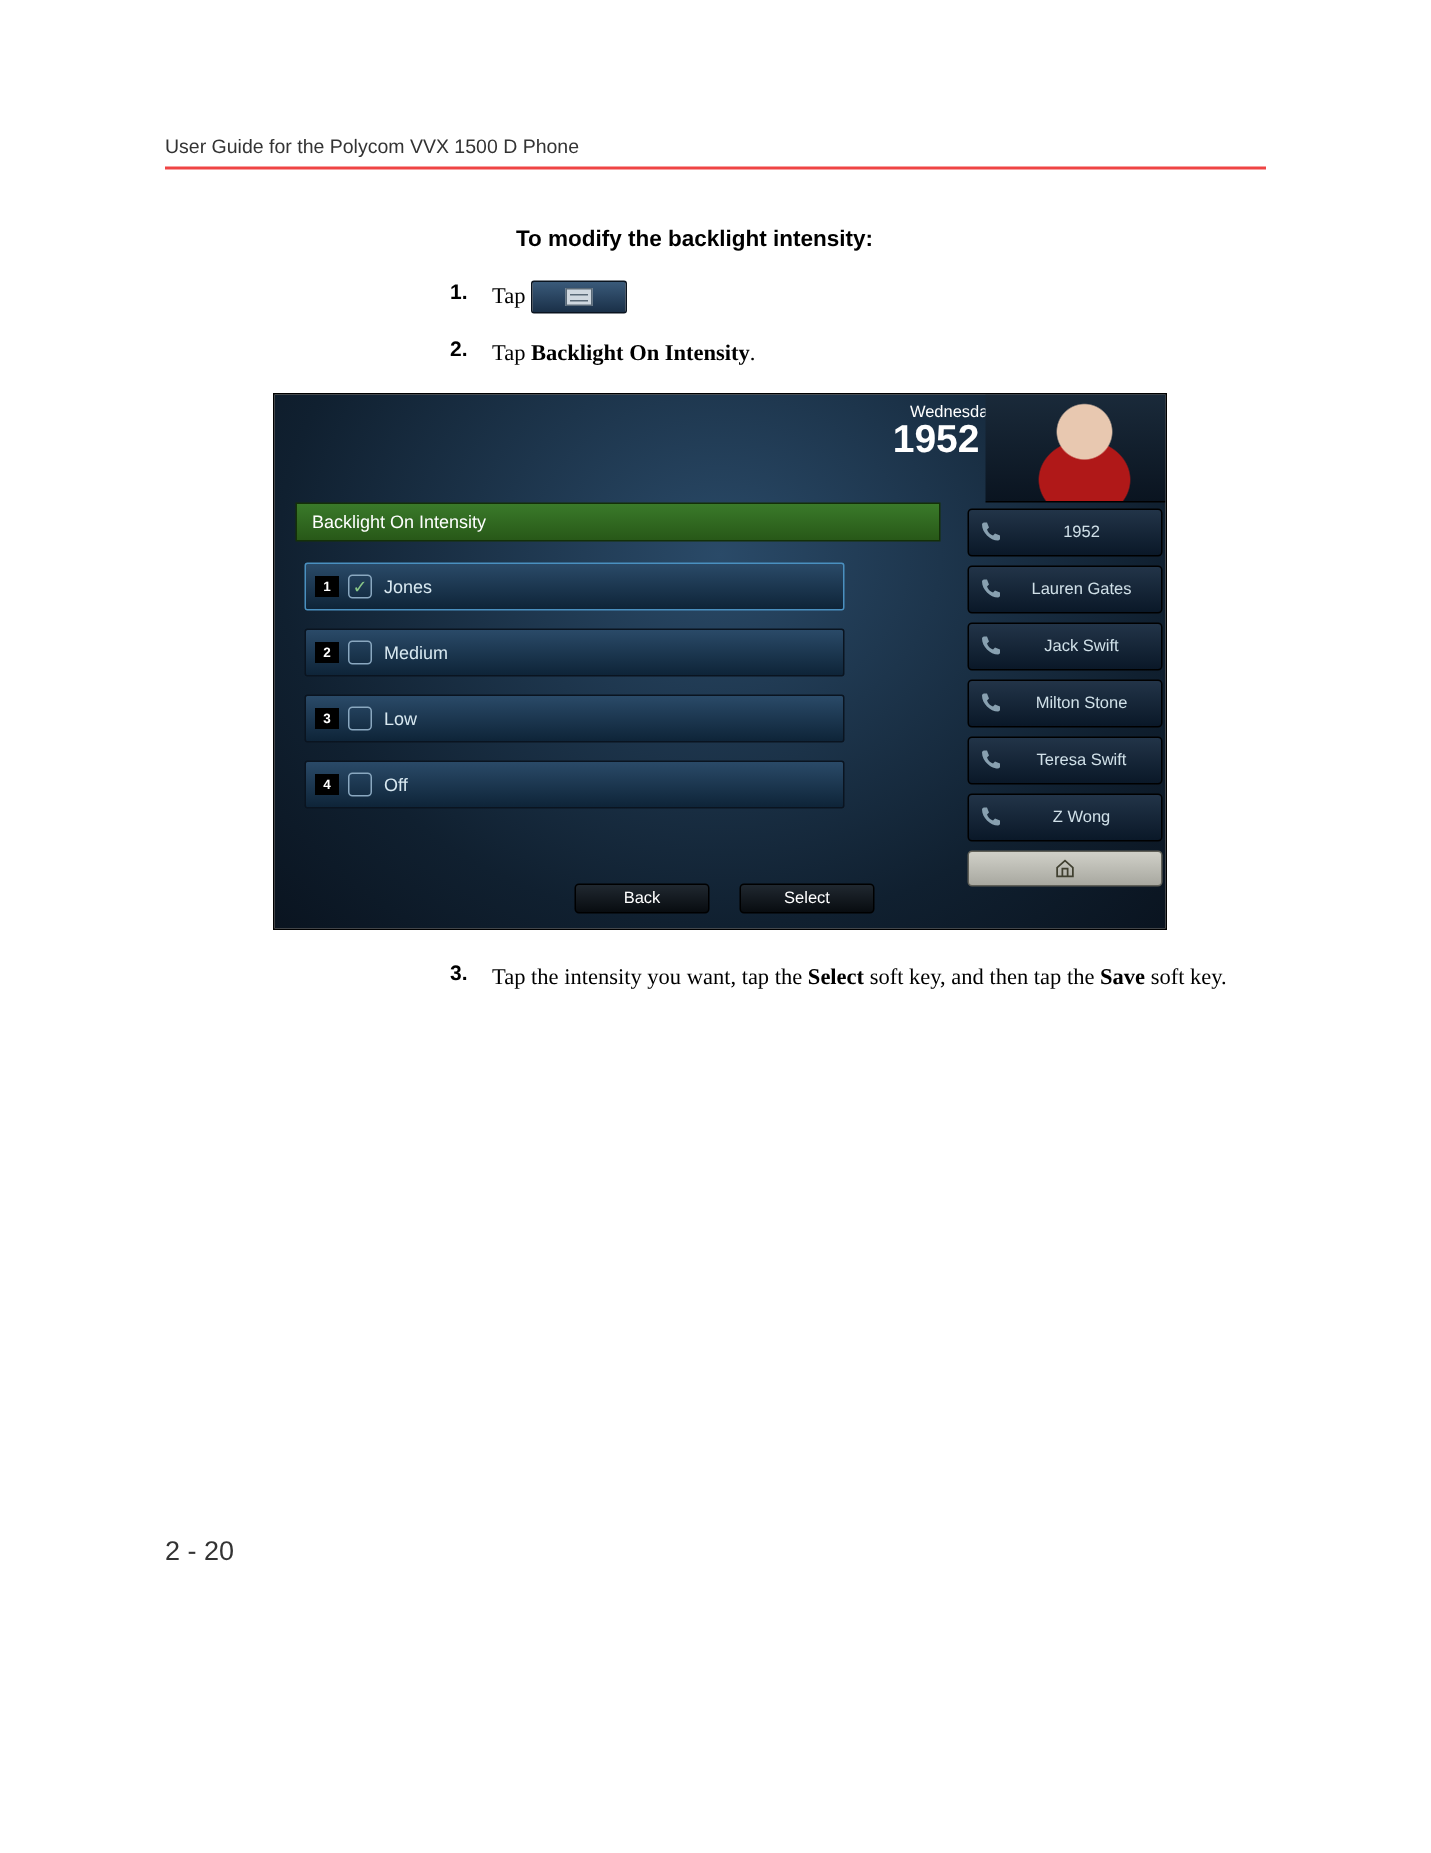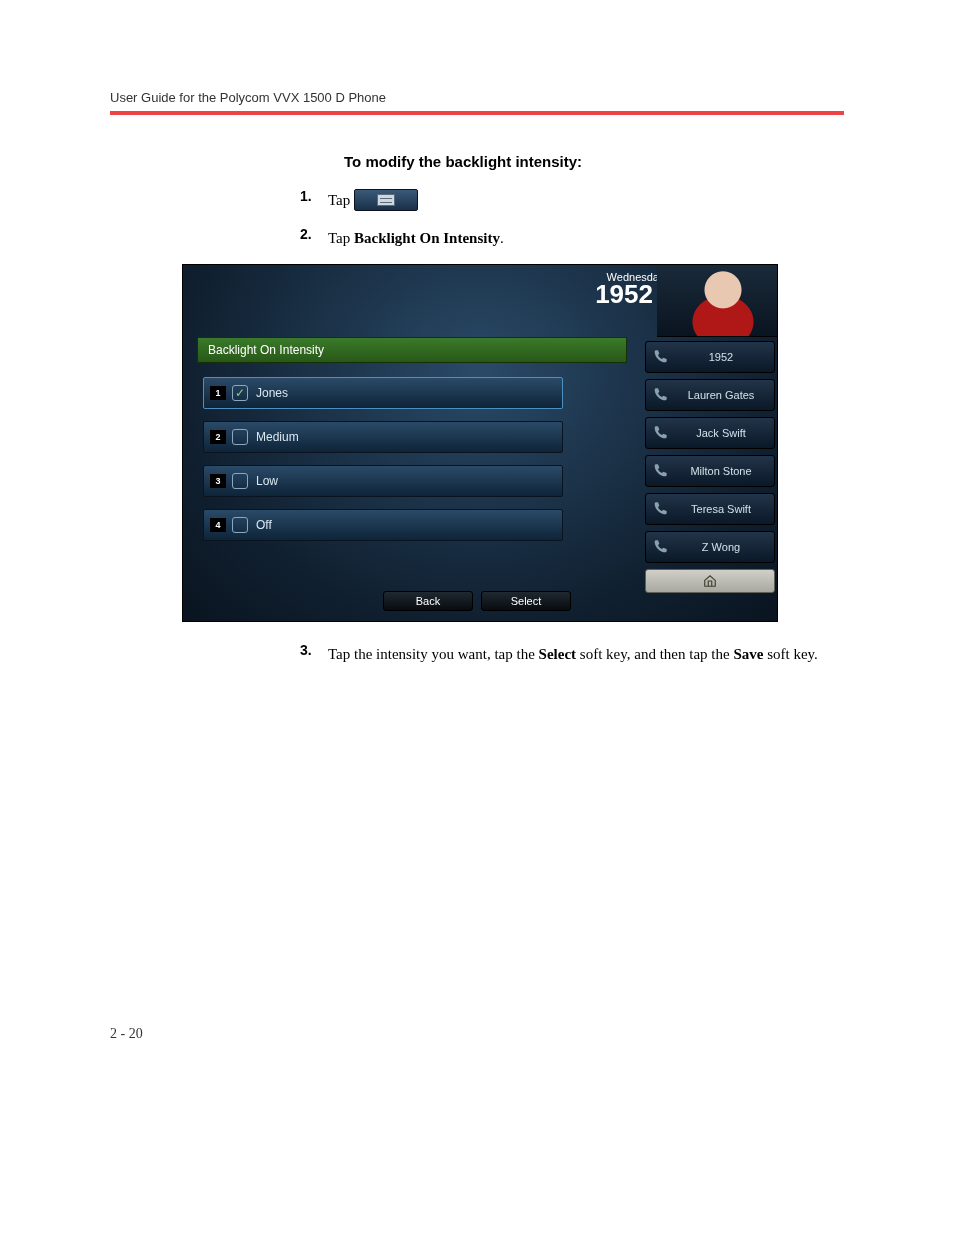--- a/index.html
+++ b/index.html
@@ -9,21 +9,21 @@
     color: #000;
     width: 954px;
     margin: 0 auto;
     padding: 90px 110px 60px 110px;
     font-size: 15px;
   }
   .page-header {
     font-family: Arial, Helvetica, sans-serif;
     font-size: 13px;
     color: #333;
-    border-bottom: 4px solid #ef4444;
+    border-bottom: 2px solid #ef4444;
     padding-bottom: 6px;
     margin-bottom: 38px;
   }
   .content { margin-left: 190px; }
   .section-title {
     font-family: Arial, Helvetica, sans-serif;
     font-weight: bold;
     font-size: 15px;
     margin-bottom: 18px;
     margin-left: 44px;
@@ -133,21 +133,21 @@
     border: 1px solid #8aa8c0;
     border-radius: 3px;
     margin-right: 8px;
     display: inline-flex; align-items: center; justify-content: center;
     color: #8ac888;
     font-size: 12px;
   }
   .softkeys {
     position: absolute;
     bottom: 10px; left: 200px;
-    display: flex; gap: 8px;
+    display: flex; gap: 20px;
   }
   .softkey {
     width: 90px; height: 20px;
     background: linear-gradient(#202830, #080c10);
     border: 1px solid #000;
     border-radius: 3px;
     color: #fff; font-size: 11px;
     display: flex; align-items: center; justify-content: center;
   }
   .sidepanel {
@@ -175,22 +175,22 @@
     height: 24px;
     background: linear-gradient(#d0d0c8, #a8a8a0);
     border: 1px solid #606058;
     border-radius: 3px;
     display: flex; align-items: center; justify-content: center;
     margin-top: 4px;
   }
   .home-icon { width: 16px; height: 14px; }
   .footer {
     margin-top: 360px;
-    font-family: Liberation Serif, serif;
-    font-size: 14px;
+    font-family: Liberation Sans, sans-serif;
+    font-size: 18px;
     color: #333;
   }
 </style>
 </head>
 <body>
 
 <div class="page-header">User Guide for the Polycom VVX 1500 D Phone</div>
 
 <div class="content">
 

